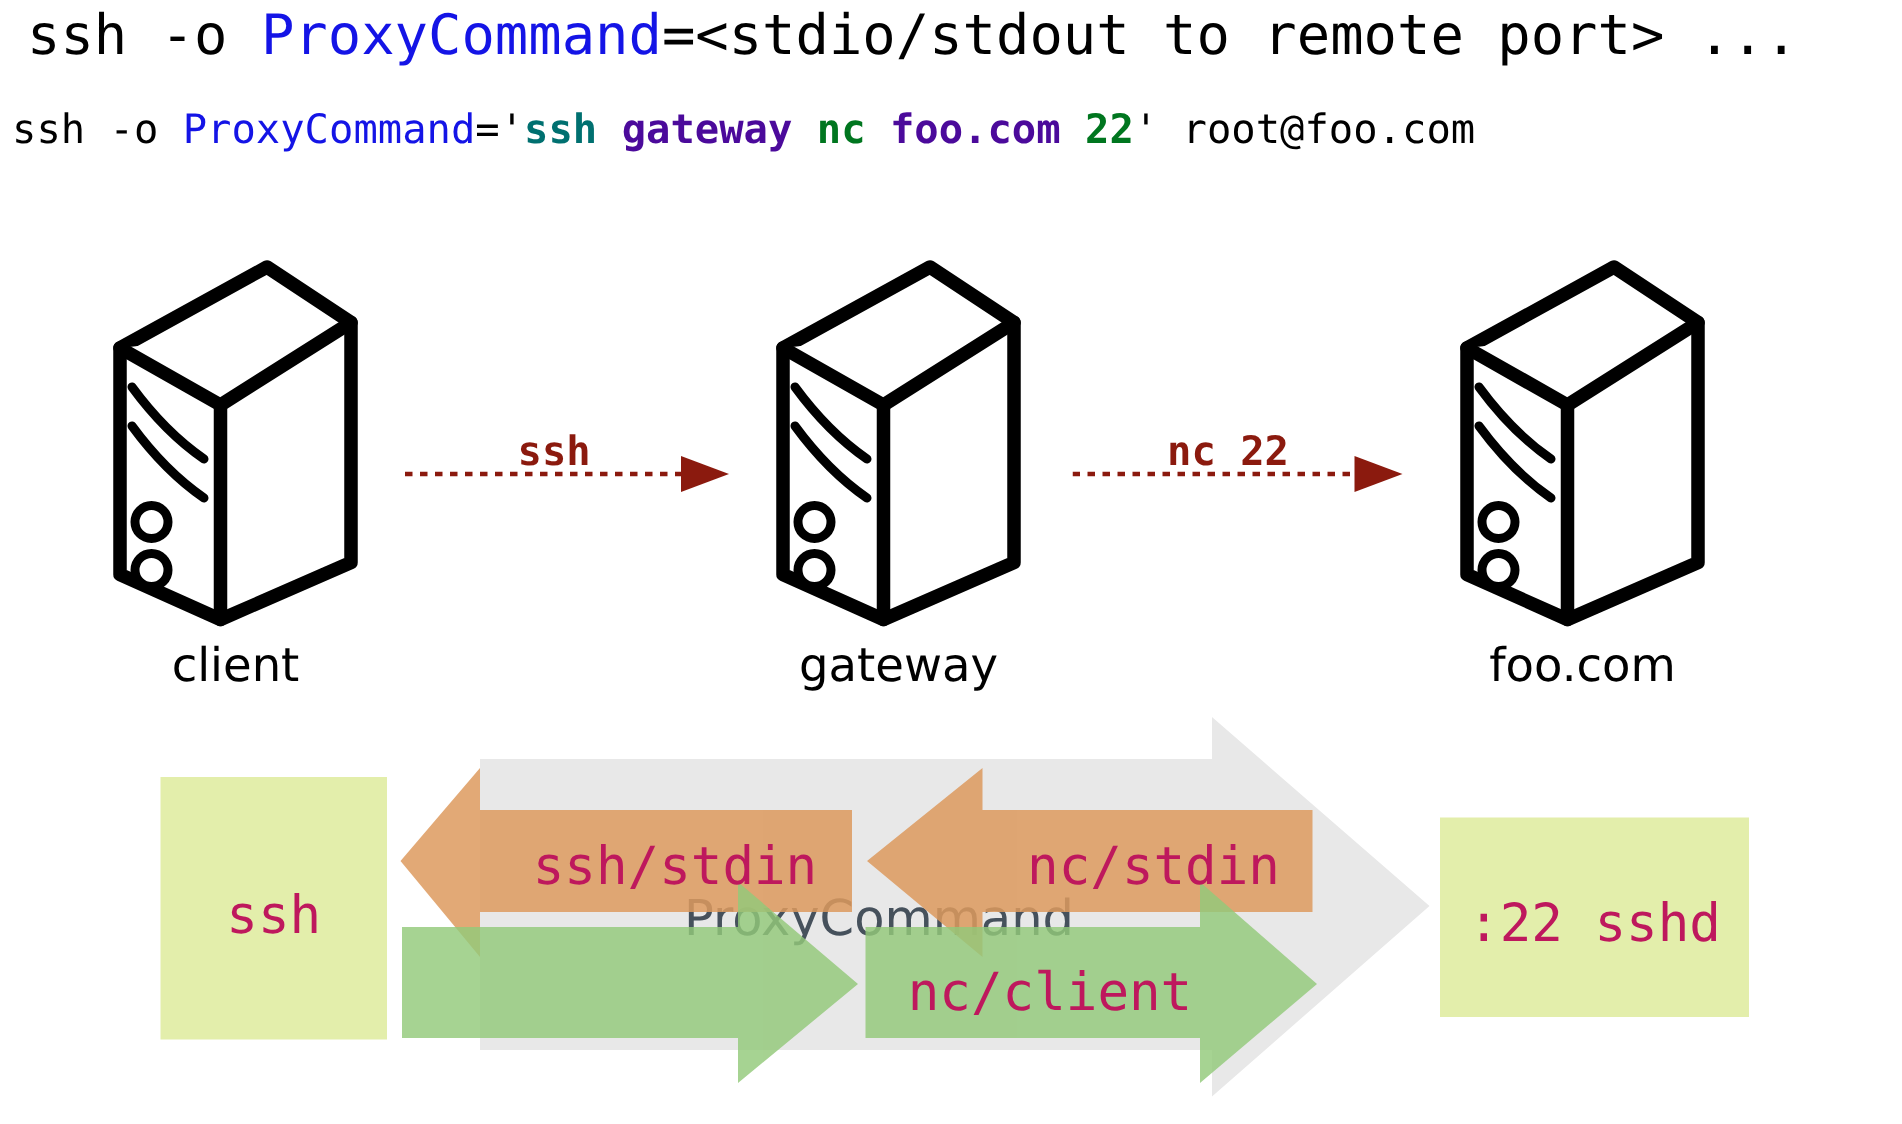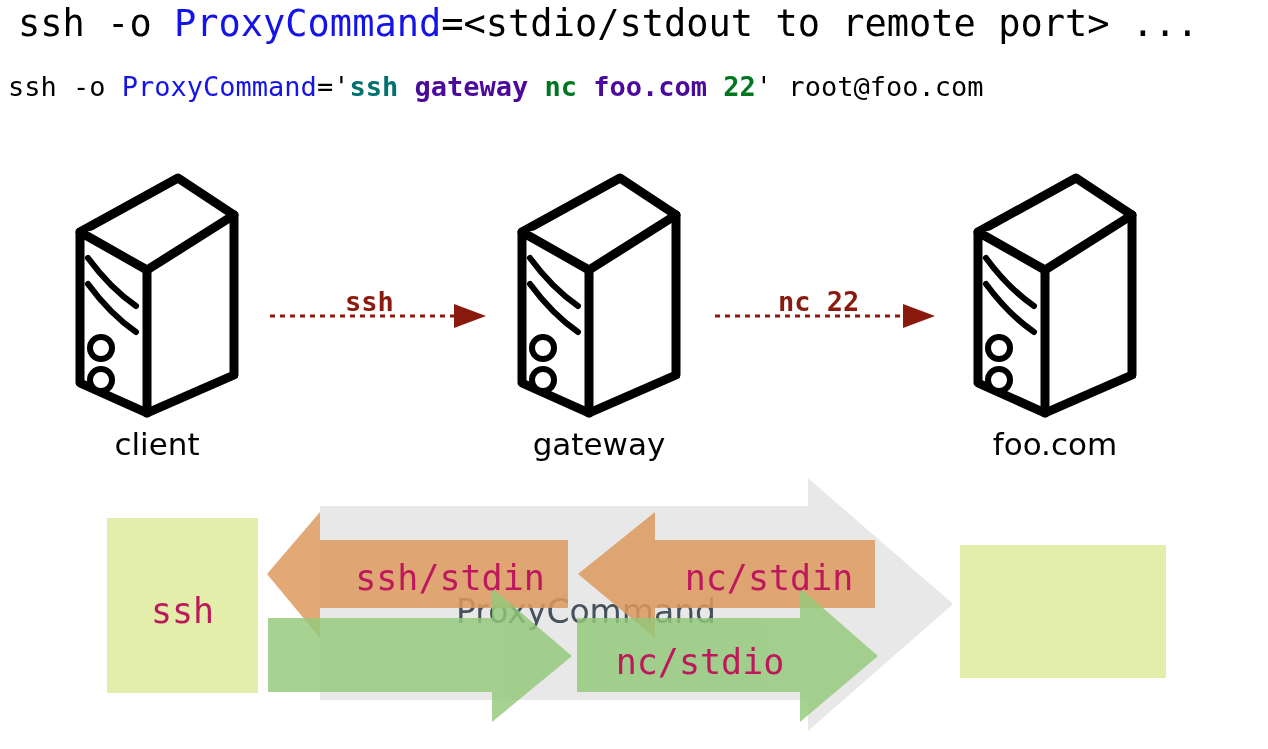--- a/index.html
+++ b/index.html
@@ -190,18 +190,19 @@
       <polygon points="578,114 655,52 655,80 875,80 875,148 655,148 655,178" fill="#dd9a5e"></polygon>
     </g>
 
     <g opacity="0.82">
       <polygon points="268,158 492,158 492,128 572,196 492,262 492,232 268,232" fill="#93c97a"></polygon>
       <polygon points="577,158 800,158 800,128 878,196 800,262 800,232 577,232" fill="#93c97a"></polygon>
     </g>
   </svg>
 
   <div class="pipe-text" style="left:107px; top:131px; width:151px; text-align:center;">ssh</div>
+  <div class="pipe-text" style="left:960px; top:136px; width:206px; text-align:center;">:22 sshd</div>
 
   <div class="pipe-text" style="left:330px; top:98px; width:240px; text-align:center;">ssh/stdin</div>
   <div class="pipe-text" style="left:660px; top:98px; width:218px; text-align:center;">nc/stdin</div>
 
-  <div class="pipe-text" style="left:580px; top:182px; width:240px; text-align:center;">nc/stdio</div>
+  <div class="pipe-text" style="left:580px; top:182px; width:240px; text-align:center;">nc/client</div>
 </div>
 
 </body></html>

